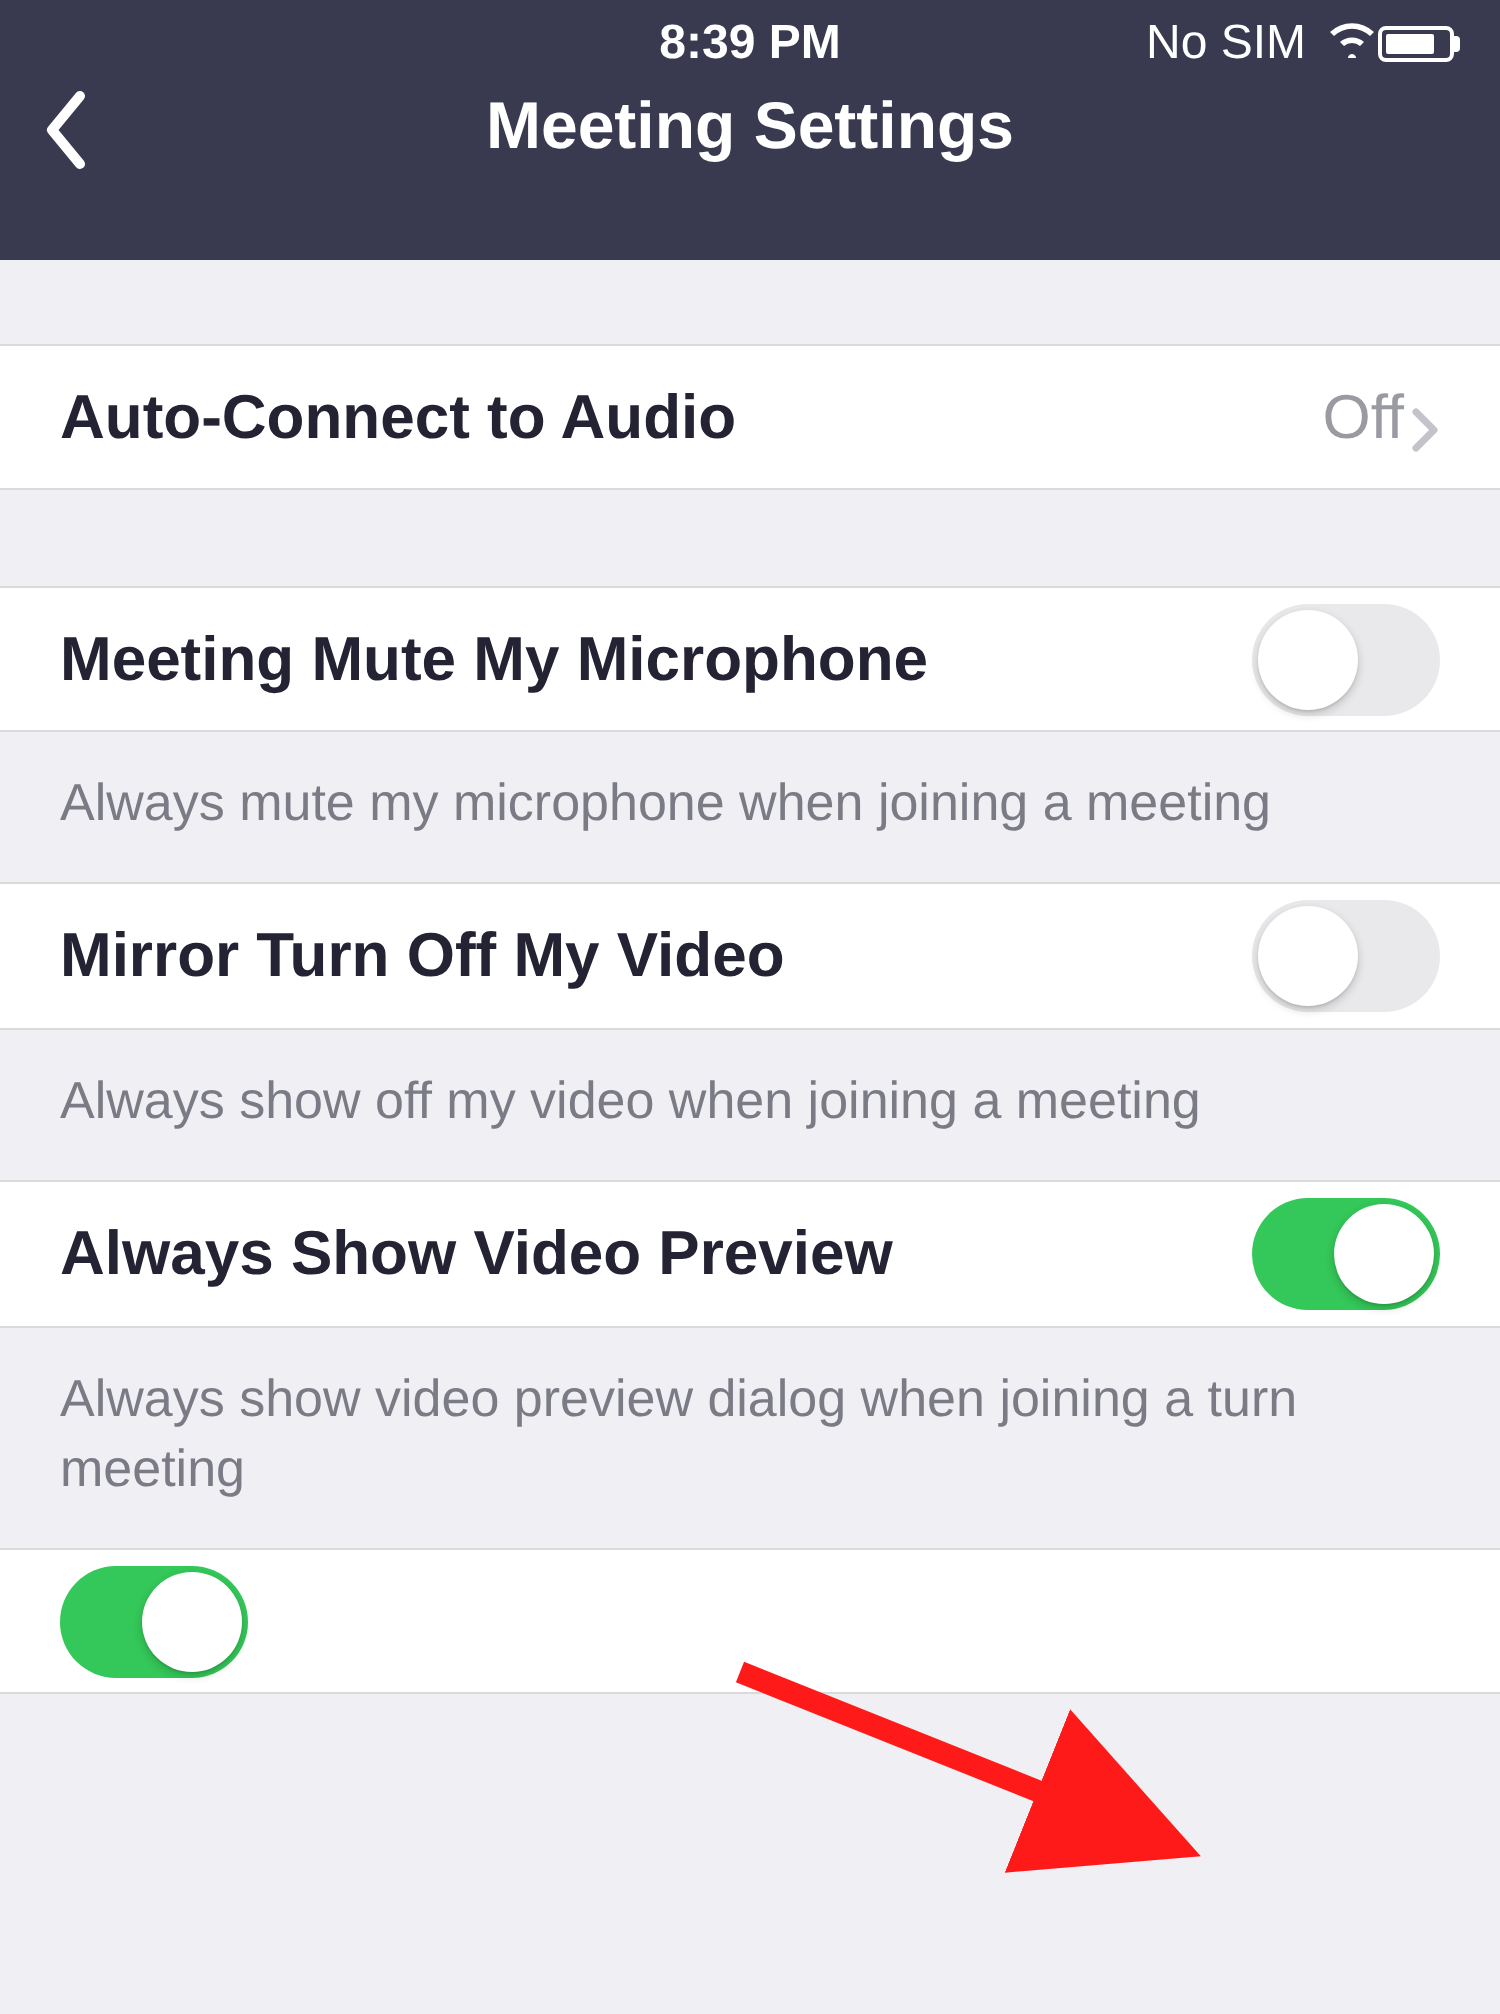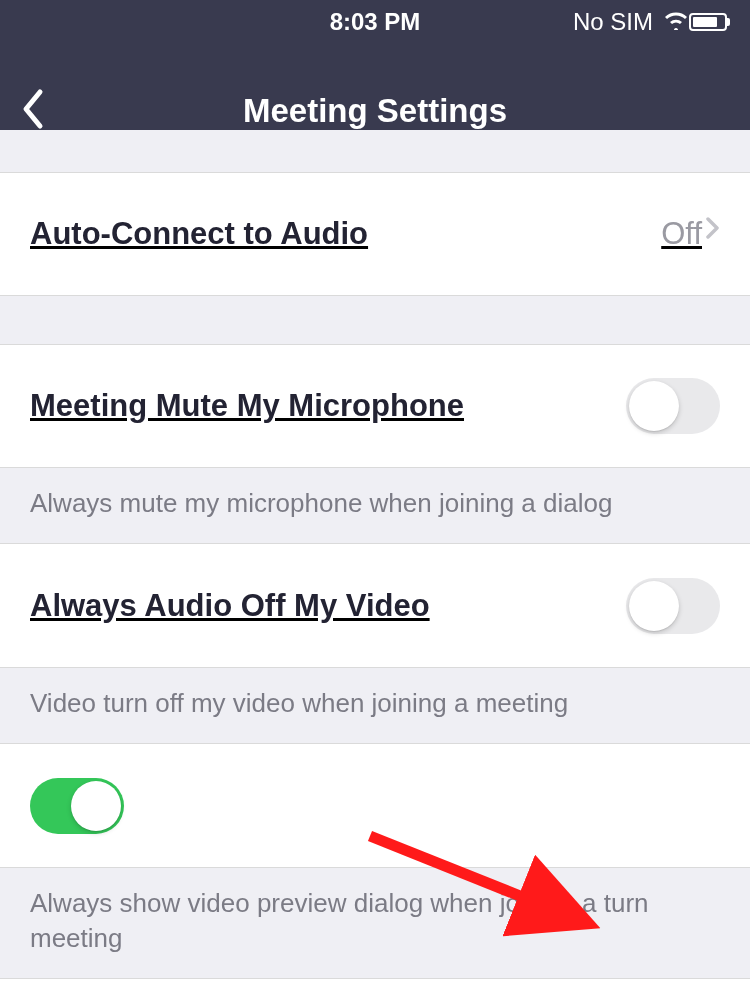--- a/index.html
+++ b/index.html
@@ -69,21 +69,21 @@
     .battery-fill {
       width: 80%;
       height: 100%;
       background: #fff;
       border-radius: 1px;
     }
     .nav-bar {
       height: 86px;
       background: #393a4f;
       display: flex;
-      align-items: flex-end;
+      align-items: flex-start;
       position: relative;
       padding: 0 20px;
     }
     .back-btn {
       color: #fff;
       display: flex;
       align-items: center;
       cursor: pointer;
     }
     .nav-title {
@@ -103,31 +103,30 @@
       background: #efeff4;
     }
     .row {
       background: #fff;
       border-top: 1px solid #dadada;
       border-bottom: 1px solid #dadada;
       display: flex;
       align-items: center;
       justify-content: space-between;
       padding: 0 30px;
-      height: 124px;
-      text-decoration: underline;
+      height: 73px;
     }
     .row-label {
       font-size: 31px;
       color: #232333;
       font-weight: 700;
     }
     .row-value-wrap {
       display: flex;
-      align-items: flex-start;
+      align-items: flex-end;
       gap: 4px;
     }
     .row-value {
       font-size: 31px;
       color: #9a9aa2;
     }
     .description {
       background: #efeff4;
       padding: 18px 30px 22px 30px;
       font-size: 26px;
@@ -184,21 +183,21 @@
 
 <div class="status-bar">
   <div class="status-left">
     <span>No SIM</span>
     <span class="wifi-icon">
       <svg width="26" height="20" viewBox="0 0 26 20">
           <path d="M13 18 a2 2 0 1 0 0.001 0 M7 12 a9 9 0 0 1 12 0 l-2 2 a6 6 0 0 0 -8 0 z M2 7 a16 16 0 0 1 22 0 l-2 2 a13 13 0 0 0 -18 0 z" fill="#fff"></path>
         </svg>
     </span>
   </div>
-  <div class="status-center">8:03 PM</div>
+  <div class="status-center">8:39 PM</div>
   <div class="status-right">
     <div class="battery-icon">
       <div class="battery-fill"></div>
     </div>
   </div>
 </div>
 
 <div class="nav-bar">
   <div class="back-btn">
     <svg width="24" height="42" viewBox="0 0 24 42">
@@ -221,31 +220,32 @@
 </div>
 
 <div class="spacer-med"></div>
 
 <div class="row">
   <div class="row-label">Meeting Mute My Microphone</div>
   <div class="toggle off">
     <div class="toggle-knob"></div>
   </div>
 </div>
-<div class="description">Always mute my microphone when joining a dialog</div>
+<div class="description">Always mute my microphone when joining a meeting</div>
 
 <div class="row stacked">
-  <div class="row-label">Always Audio Off My Video</div>
+  <div class="row-label">Mirror Turn Off My Video</div>
   <div class="toggle off">
     <div class="toggle-knob"></div>
   </div>
 </div>
-<div class="description">Video turn off my video when joining a meeting</div>
+<div class="description">Always show off my video when joining a meeting</div>
 
 <div class="row stacked">
+  <div class="row-label">Always Show Video Preview</div>
   <div class="toggle on">
     <div class="toggle-knob"></div>
   </div>
 </div>
 <div class="description no-bottom-border">Always show video preview dialog when joining a turn meeting</div>
 
 <div class="row">
   <div class="toggle on">
     <div class="toggle-knob"></div>
   </div>

